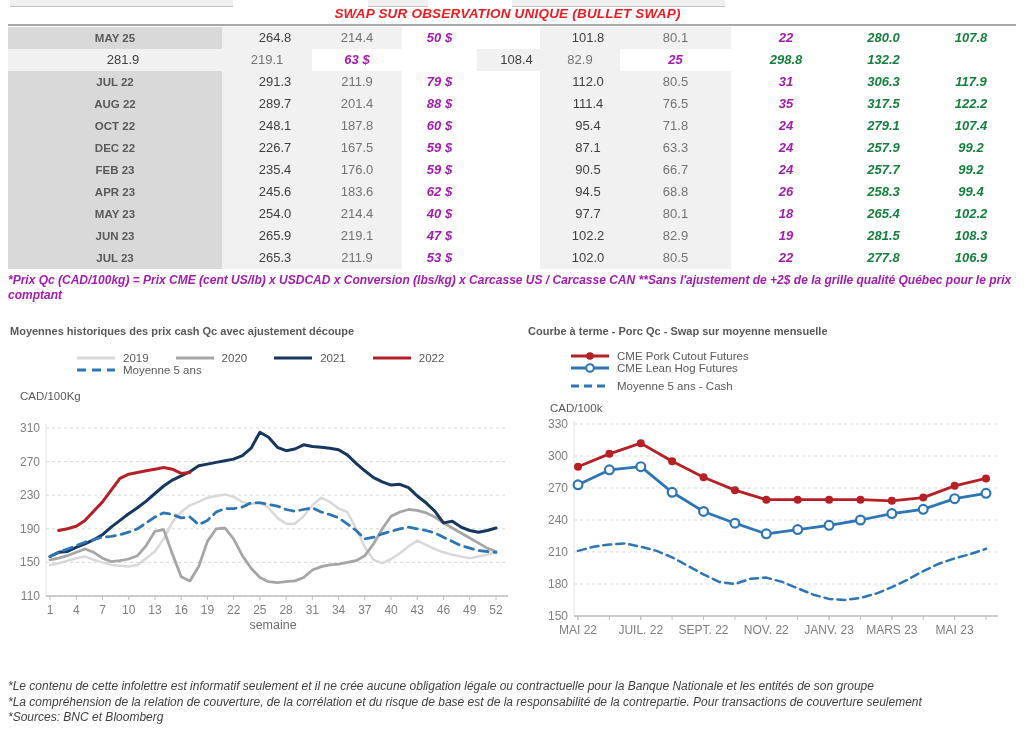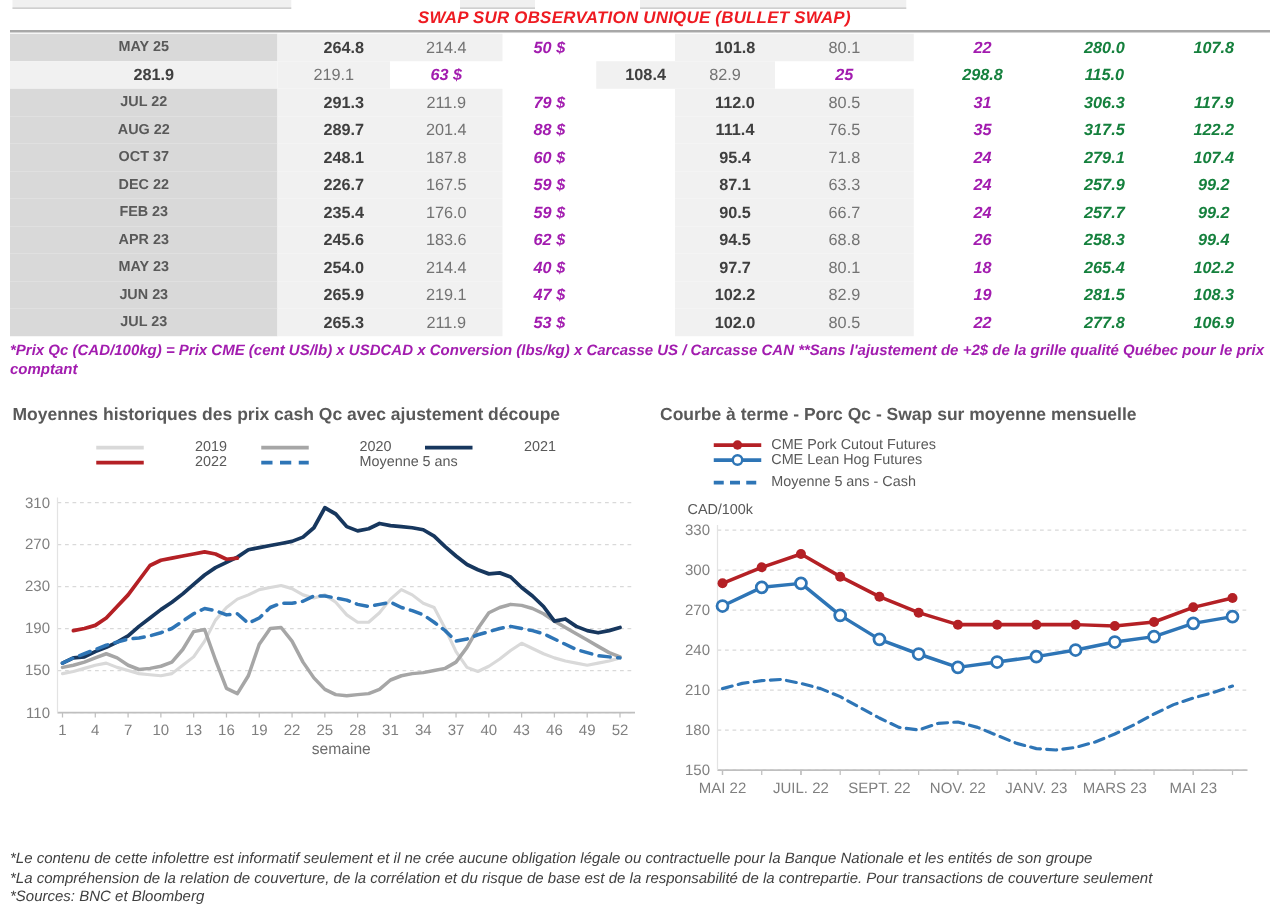--- a/index.html
+++ b/index.html
@@ -15,36 +15,36 @@
              font-size:13.5px;font-weight:bold;font-style:italic;color:#ee1b22;letter-spacing:.2px;}
   .tbl-rule{position:absolute;top:24px;left:8px;width:1008px;height:2px;background:#a8a8a8;}
 
   
   .tbl{position:absolute;top:27px;left:8px;width:1008px;}
   .trow{display:grid;grid-template-columns:214px 90px 90px 75px 63px 80px 111px 110px 85px 90px;
         height:22px;line-height:22px;}
   .cell{text-align:center;font-size:13px;white-space:nowrap;}
   .c-month{background:#d9d9d9;color:#595959;font-weight:bold;font-size:11.5px;}
   .band{background:#f1f1f1;}
-  .c-bold{color:#3f3f3f;font-weight:bold;padding-left:16px;}
+  .c-bold{color:#3f3f3f;font-weight:normal;padding-left:16px;}
   .c-reg{color:#737373;}
   .c-green{color:#a21caf;font-weight:bold;font-style:italic;}
   .c-blue{color:#15803d;font-weight:bold;font-style:italic;}
 
   .tbl-foot{position:absolute;top:273px;left:8px;width:1008px;
             font-size:12px;line-height:15px;font-style:italic;font-weight:bold;color:#a21caf;}
 
   
   .chart{position:absolute;top:322px;}
   .chart-left{left:10px;width:505px;}
   .chart-right{left:528px;width:492px;}
-  .ch-title{font-size:14px;font-weight:bold;color:#595959;line-height:18px;}
+  .ch-title{font-size:11px;font-weight:bold;color:#595959;line-height:18px;}
   .legend{display:flex;flex-wrap:wrap;align-items:center;font-size:11.5px;color:#595959;}
   .legend-l{margin:12px 0 0 66px;}
-  .legend-l .li{margin-right:26px;gap:33px;}
+  .legend-l .li{margin-right:26px;}
   .legend-r{margin:10px 0 0 42px;}
   .legend-r .li0{width:288px;}
   .legend-r .li2{flex-basis:100%;margin-top:6px;}
   .li{display:flex;align-items:center;white-space:nowrap;}
   .li svg{margin-right:7px;}
   .axis-unit{font-size:11.5px;color:#595959;margin:14px 0 0 10px;}
   .chart-right .axis-unit{margin-top:10px;margin-left:22px;}
   .plot{display:block;margin-top:0;}
 
   
@@ -78,21 +78,21 @@
     </div>
     <div class="trow">
       <div class="cell c-bold band">281.9</div>
       <div class="cell c-reg band">219.1</div>
       <div class="cell c-green">63 $</div>
       <div class="cell"></div>
       <div class="cell c-bold band">108.4</div>
       <div class="cell c-reg band">82.9</div>
       <div class="cell c-green">25</div>
       <div class="cell c-blue">298.8</div>
-      <div class="cell c-blue">115.0</div>
+      <div class="cell c-blue">132.2</div>
     </div>
     <div class="trow">
       <div class="cell c-month">JUL 22</div>
       <div class="cell c-bold band">291.3</div>
       <div class="cell c-reg band">211.9</div>
       <div class="cell c-green">79 $</div>
       <div class="cell"></div>
       <div class="cell c-bold band">112.0</div>
       <div class="cell c-reg band">80.5</div>
       <div class="cell c-green">31</div>
@@ -105,21 +105,21 @@
       <div class="cell c-reg band">201.4</div>
       <div class="cell c-green">88 $</div>
       <div class="cell"></div>
       <div class="cell c-bold band">111.4</div>
       <div class="cell c-reg band">76.5</div>
       <div class="cell c-green">35</div>
       <div class="cell c-blue">317.5</div>
       <div class="cell c-blue">122.2</div>
     </div>
     <div class="trow">
-      <div class="cell c-month">OCT 37</div>
+      <div class="cell c-month">OCT 22</div>
       <div class="cell c-bold band">248.1</div>
       <div class="cell c-reg band">187.8</div>
       <div class="cell c-green">60 $</div>
       <div class="cell"></div>
       <div class="cell c-bold band">95.4</div>
       <div class="cell c-reg band">71.8</div>
       <div class="cell c-green">24</div>
       <div class="cell c-blue">279.1</div>
       <div class="cell c-blue">107.4</div>
     </div>
@@ -226,20 +226,21 @@
         </svg>
         <span>2022</span>
       </span>
       <span class="li li4">
         <svg width="40" height="12">
           <line x1="1" y1="6" x2="39" y2="6" stroke="#2e75b6" stroke-width="3" stroke-dasharray="9 6"></line>
         </svg>
         <span>Moyenne 5 ans</span>
       </span>
     </div>
+  <div class="axis-unit">CAD/100Kg</div>
   <svg class="plot" width="500" height="240">
       <line x1="36" y1="194" x2="498" y2="194" stroke="#d9d9d9" stroke-width="1" stroke-dasharray="3 3"></line>
       <text x="30" y="198" text-anchor="end" font-size="12" fill="#7f7f7f">110</text>
       <line x1="36" y1="160.4" x2="498" y2="160.4" stroke="#d9d9d9" stroke-width="1" stroke-dasharray="3 3"></line>
       <text x="30" y="164.4" text-anchor="end" font-size="12" fill="#7f7f7f">150</text>
       <line x1="36" y1="126.8" x2="498" y2="126.8" stroke="#d9d9d9" stroke-width="1" stroke-dasharray="3 3"></line>
       <text x="30" y="130.8" text-anchor="end" font-size="12" fill="#7f7f7f">190</text>
       <line x1="36" y1="93.2" x2="498" y2="93.2" stroke="#d9d9d9" stroke-width="1" stroke-dasharray="3 3"></line>
       <text x="30" y="97.2" text-anchor="end" font-size="12" fill="#7f7f7f">230</text>
       <line x1="36" y1="59.599999999999994" x2="498" y2="59.599999999999994" stroke="#d9d9d9" stroke-width="1" stroke-dasharray="3 3"></line>

